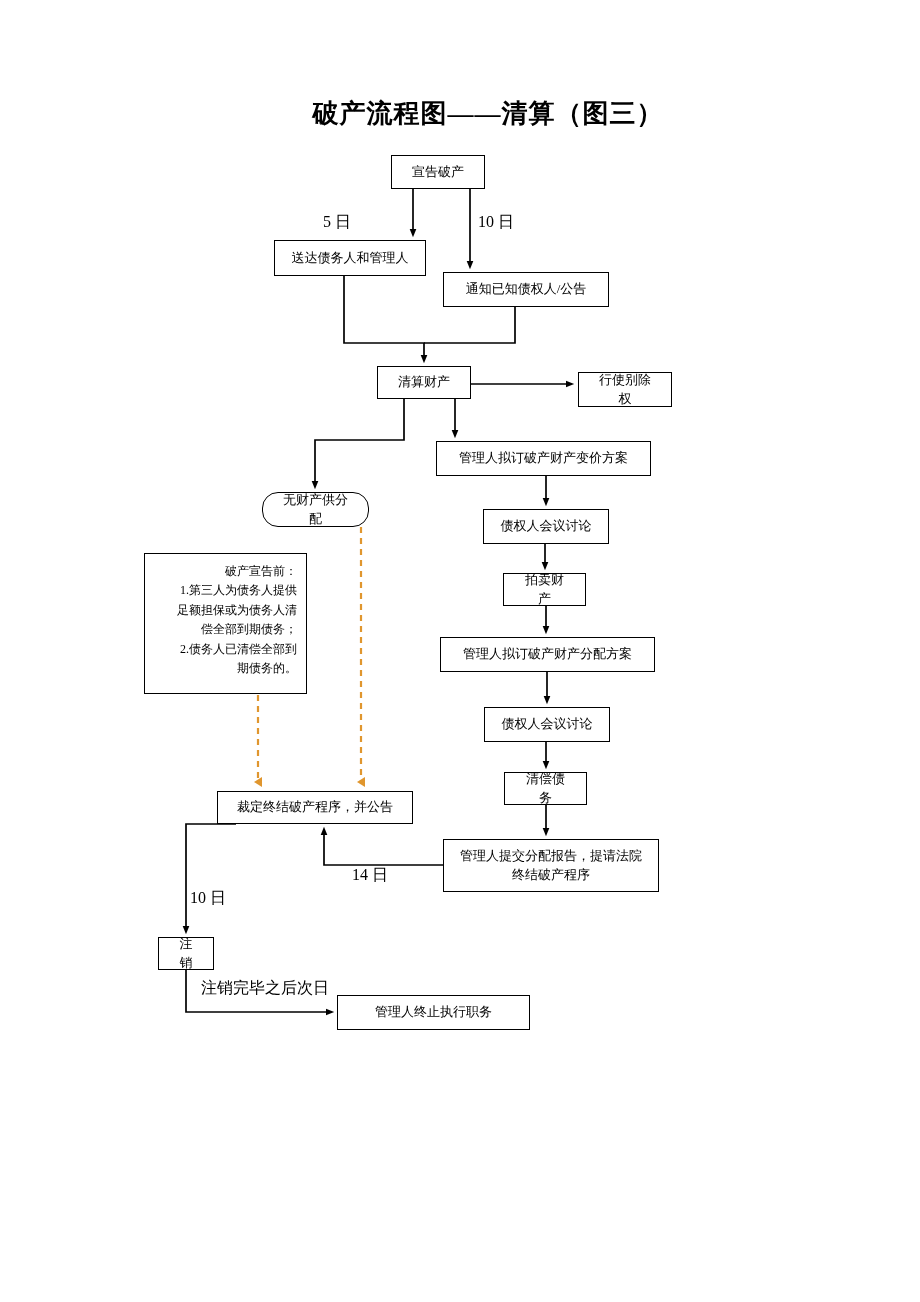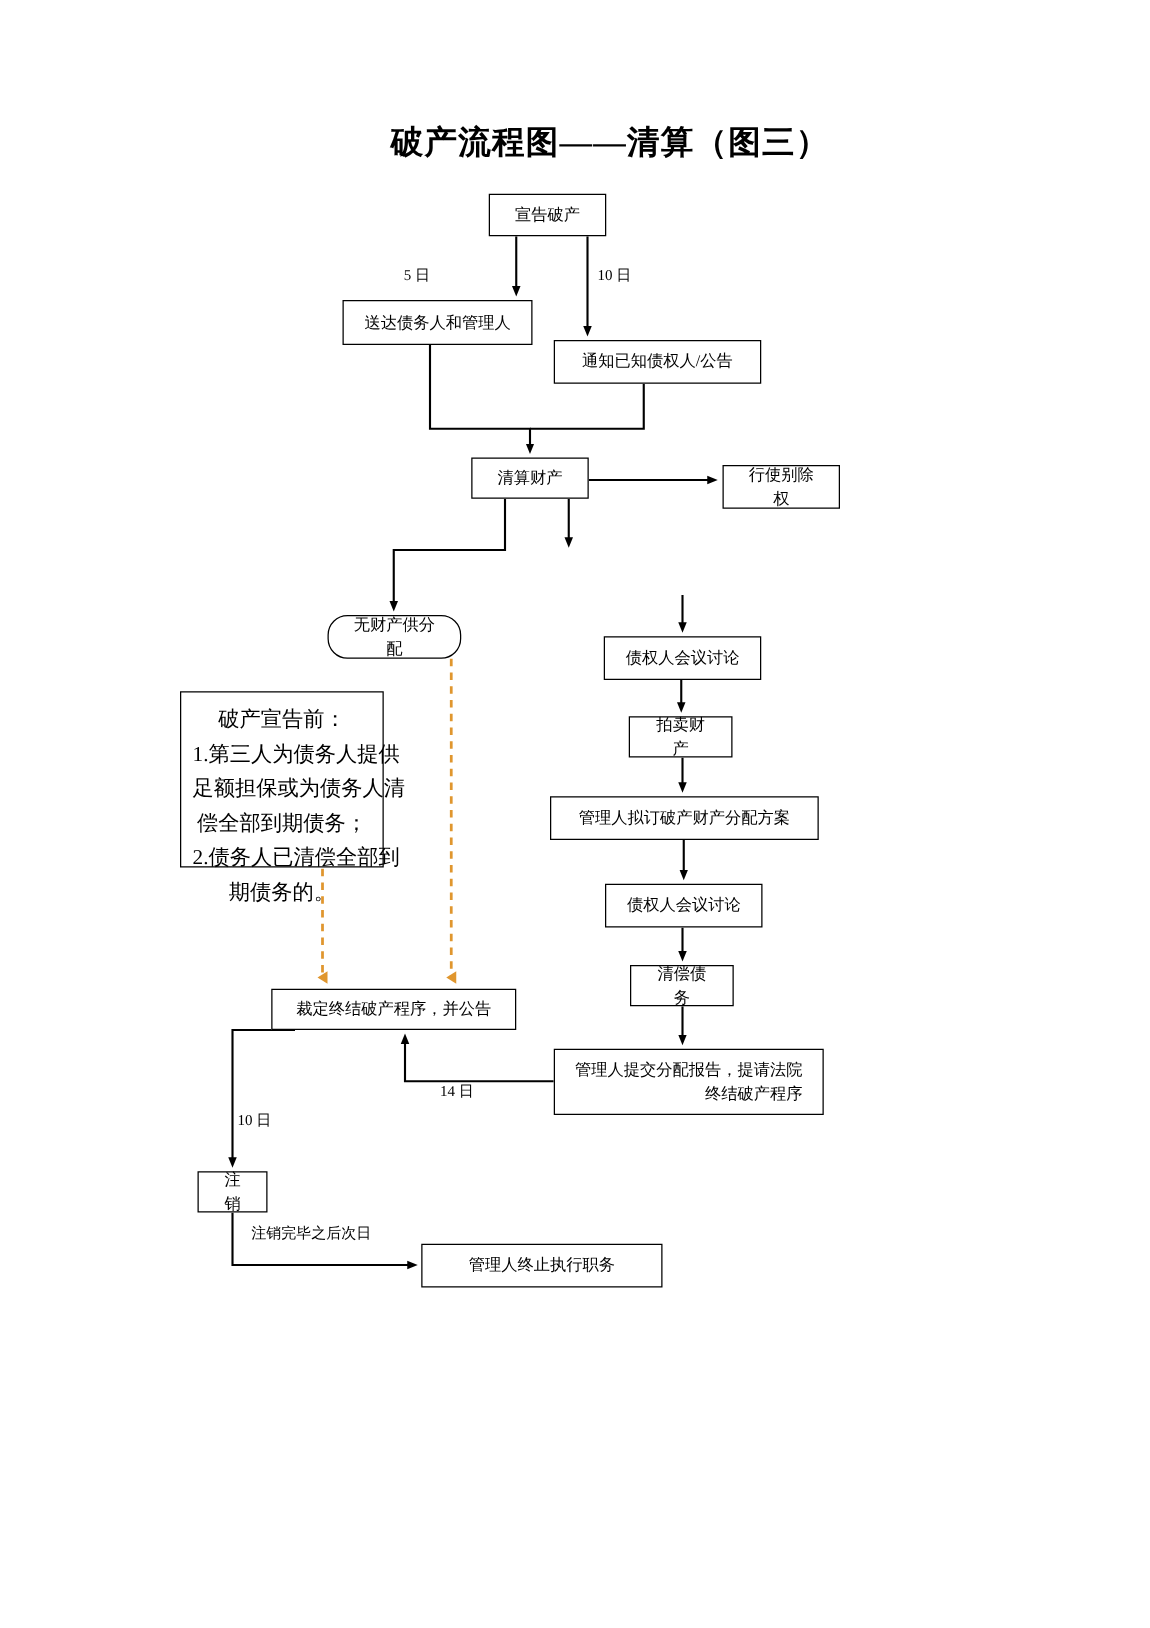--- a/index.html
+++ b/index.html
@@ -42,31 +42,31 @@
     line-height: 1.45;
     color: #000000;
     padding: 2px 16px;
     z-index: 5;
   }
   .note-box {
     position: absolute;
     box-sizing: border-box;
     border: 1px solid #000000;
     background: #ffffff;
-    font-size: 17px;
+    font-size: 12px;
     line-height: 1.62;
     color: #000000;
     padding: 8px 9px 6px 9px;
     z-index: 5;
-    text-align: center;
+    text-align: right;
   }
   .note-box div { white-space: nowrap; }
   .edge-label {
     position: absolute;
-    font-size: 12px;
+    font-size: 16px;
     color: #000000;
     white-space: nowrap;
     z-index: 6;
     font-family: "Liberation Serif", "DejaVu Serif", serif;
   }
   svg.wires {
     position: absolute;
     left: 0;
     top: 0;
     width: 920px;
@@ -138,36 +138,37 @@
   <div class="node" style="left:391px; top:155px; width:94px; height:34px;">宣告破产</div>
 
   <div class="node" style="left:274px; top:240px; width:152px; height:36px;">送达债务人和管理人</div>
 
   <div class="node" style="left:443px; top:272px; width:166px; height:35px;">通知已知债权人/公告</div>
 
   <div class="node" style="left:377px; top:366px; width:94px; height:33px;">清算财产</div>
 
   <div class="node" style="left:578px; top:372px; width:94px; height:35px;">行使别除权</div>
 
+  <div class="node" style="left:436px; top:441px; width:215px; height:35px;">管理人拟订破产财产变价方案</div>
 
   <div class="node" style="left:262px; top:492px; width:107px; height:35px;border-radius:16px;">无财产供分配</div>
 
   <div class="node" style="left:483px; top:509px; width:126px; height:35px;">债权人会议讨论</div>
 
   <div class="node" style="left:503px; top:573px; width:83px; height:33px;">拍卖财产</div>
 
   <div class="node" style="left:440px; top:637px; width:215px; height:35px;">管理人拟订破产财产分配方案</div>
 
   <div class="node" style="left:484px; top:707px; width:126px; height:35px;">债权人会议讨论</div>
 
   <div class="node" style="left:504px; top:772px; width:83px; height:33px;">清偿债务</div>
 
   <div class="node" style="left:217px; top:791px; width:196px; height:33px;">裁定终结破产程序，并公告</div>
 
-  <div class="node" style="left:443px; top:839px; width:216px; height:53px; white-space:pre-line;text-align:right;">管理人提交分配报告，提请法院
+  <div class="node" style="left:443px; top:839px; width:216px; height:53px; white-space:pre-line;">管理人提交分配报告，提请法院
 终结破产程序</div>
 
   <div class="node" style="left:158px; top:937px; width:56px; height:33px;">注销</div>
 
   <div class="node" style="left:337px; top:995px; width:193px; height:35px;">管理人终止执行职务</div>
 
   <div class="note-box" style="left:144px; top:553px; width:163px; height:141px;">
     <div>破产宣告前：</div>
     <div>1.第三人为债务人提供</div>
     <div>足额担保或为债务人清</div>

